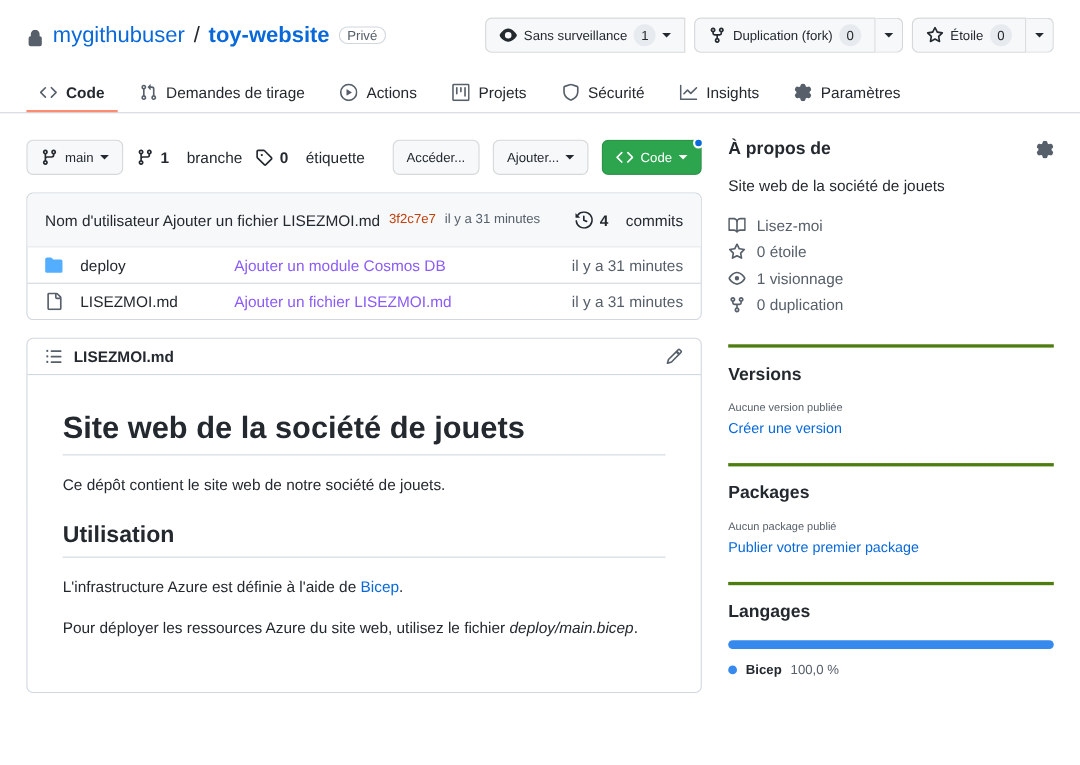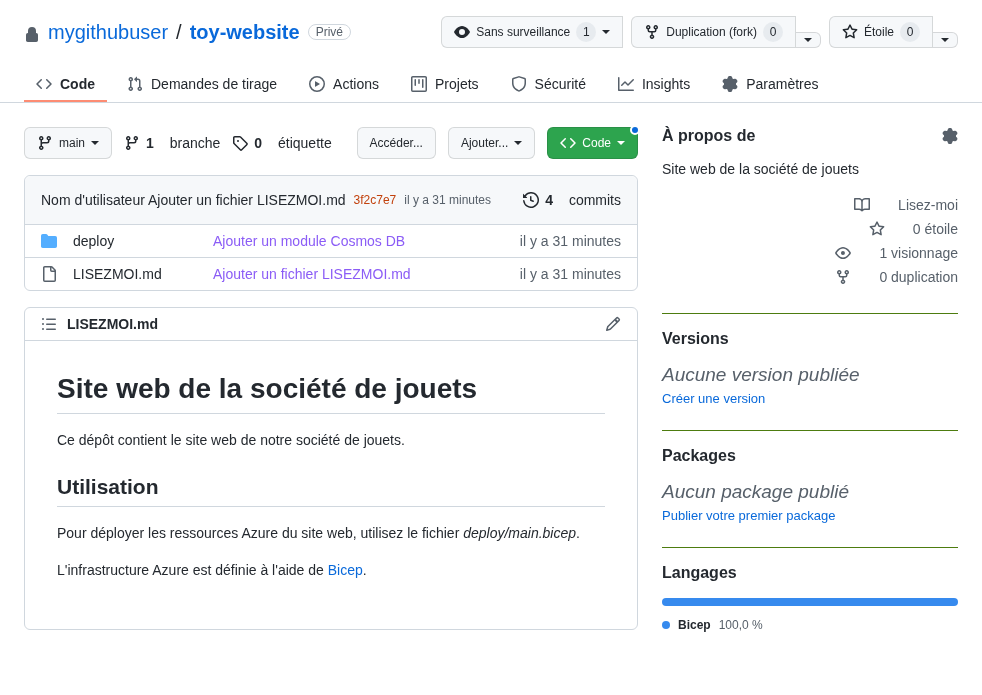--- a/index.html
+++ b/index.html
@@ -6,21 +6,21 @@
 body { font-family: -apple-system, BlinkMacSystemFont, "Segoe UI", Helvetica, Arial, sans-serif; font-size: 14px; color: #24292f; background: #fff; }
 a { color: #0969da; text-decoration: none; }
 .container { width: 982px; margin: 0 auto; }
 .header { display: flex; align-items: center; padding: 16px 24px 8px; gap: 8px; }
 .repo-title { display: flex; align-items: center; gap: 8px; font-size: 20px; flex: 1; }
 .lock-icon { color: #57606a; }
 .repo-title a { font-weight: 400; }
 .repo-title .repo-name { font-weight: 600; }
 .label-private { border: 1px solid #d0d7de; border-radius: 2em; padding: 0 7px; font-size: 12px; color: #57606a; font-weight: 500; }
 .btn { display: inline-flex; align-items: center; gap: 6px; background: #f6f8fa; border: 1px solid rgba(27,31,36,0.15); border-radius: 6px; padding: 5px 12px; font-size: 12px; font-weight: 500; color: #24292f; cursor: pointer; line-height: 20px; }
-.btn-group { display: inline-flex; align-items: flex-end; }
+.btn-group { display: inline-flex; }
 .btn-group .btn:first-child { border-top-right-radius: 0; border-bottom-right-radius: 0; }
 .btn-group .btn.dd { border-top-left-radius: 0; border-bottom-left-radius: 0; border-left: 0; padding: 5px 8px; }
 .counter { background: rgba(175,184,193,0.2); border-radius: 2em; padding: 0 6px; font-size: 12px; min-width: 20px; text-align: center; }
 .nav { display: flex; gap: 8px; padding: 0 24px; border-bottom: 1px solid #d0d7de; margin-top: 12px; }
 .nav-item { display: flex; align-items: center; gap: 8px; padding: 8px 12px; color: #24292f; border-bottom: 2px solid transparent; cursor: pointer; font-size: 14px; }
 .nav-item.active { border-bottom-color: #fd8c73; font-weight: 600; }
 .nav-item svg { color: #57606a; }
 .main { display: flex; padding: 24px; gap: 24px; }
 .left { flex: 1; min-width: 0; }
 .right { width: 296px; }
@@ -32,49 +32,49 @@
 .meta-link strong { font-weight: 600; }
 .box { border: 1px solid #d0d7de; border-radius: 6px; }
 .box-header { background: #f6f8fa; border-bottom: 1px solid #d0d7de; padding: 16px; display: flex; align-items: center; border-radius: 6px 6px 0 0; }
 .box-row { display: flex; align-items: center; padding: 8px 16px; border-bottom: 1px solid #d0d7de; }
 .box-row:last-child { border-bottom: none; }
 .file-icon { width: 16px; margin-right: 16px; color: #54aeff; }
 .file-icon.gray { color: #57606a; }
 .file-name { width: 140px; }
 .file-msg { flex: 1; color: #8b5cf6; }
 .file-time { color: #57606a; text-align: right; }
-.commit-info { flex: 1; display: flex; align-items: center; gap: 8px; }
+.commit-info { flex: 1; display: flex; align-items: flex-start; gap: 8px; }
 .commit-msg { color: #24292f; }
 .commit-sha { color: #c2410c; font-size: 12px; }
 .commit-time { color: #57606a; font-size: 12px; }
 .commits-link { display: flex; align-items: center; gap: 6px; color: #24292f; }
 .commits-link strong { font-weight: 600; }
 .readme { border: 1px solid #d0d7de; border-radius: 6px; margin-top: 16px; }
 .readme-header { display: flex; align-items: center; padding: 8px 16px; border-bottom: 1px solid #d0d7de; }
 .readme-header .title { flex: 1; font-weight: 600; font-size: 14px; display:flex; align-items:center; gap:10px;}
 .readme-body { padding: 16px 32px 32px; }
 .readme-body h1 { font-size: 2em; font-weight: 600; border-bottom: 1px solid #d0d7de; padding-bottom: 0.3em; margin-top: 16px; margin-bottom: 16px; }
 .readme-body h2 { font-size: 1.5em; font-weight: 600; border-bottom: 1px solid #d0d7de; padding-bottom: 0.3em; margin-top: 24px; margin-bottom: 16px; }
 .readme-body p { margin-bottom: 16px; line-height: 1.5; }
 .readme-body em { font-style: italic; }
 .sidebar-section { margin-bottom: 24px; }
 .sidebar-section h2 { font-size: 16px; font-weight: 600; margin-bottom: 16px; display:flex; justify-content:space-between; align-items:center;}
 .sidebar-desc { margin-bottom: 16px; }
 .sidebar-list { list-style: none; }
-.sidebar-list li { display: flex; align-items: center; gap: 28px; padding: 4px 0; color: #57606a; font-size: 14px; justify-content: flex-end; }
+.sidebar-list li { display: flex; align-items: center; gap: 10px; padding: 4px 0; color: #57606a; font-size: 14px; }
 .sidebar-list li svg { color: #57606a; }
-.sidebar-note { color: #57606a; font-size: 19px; margin-bottom: 4px; font-style: italic; }
+.sidebar-note { color: #57606a; font-size: 10px; margin-bottom: 4px; }
 .sidebar-link { font-size: 13px; }
 .lang-bar { height: 8px; background: #368aee; border-radius: 6px; margin-bottom: 12px; }
 .lang-item { display: flex; align-items: center; gap: 8px; font-size: 12px; }
 .lang-dot { width: 8px; height: 8px; border-radius: 50%; background: #368aee; }
 .lang-name { font-weight: 600; }
 .lang-pct { color: #57606a; }
 .spacer { flex: 1; }
-.border-top { border-top: 1px solid #4d7c0f; padding-top: 16px; }
+.border-top { border-top: 3px solid #4d7c0f; padding-top: 16px; }
 svg { fill: currentColor; vertical-align: text-bottom; }
 </style>
 </head>
 <body>
 
 <div class="container">
   <div class="header">
     <div class="repo-title">
       <span class="lock-icon">
         <svg width="16" height="16" viewBox="0 0 16 16">
@@ -248,22 +248,22 @@
             <span>LISEZMOI.md</span>
           </div>
           <span style="color:#57606a"><svg width="16" height="16" viewBox="0 0 16 16">
                 <path d="M11.013 1.427a1.75 1.75 0 0 1 2.474 0l1.086 1.086a1.75 1.75 0 0 1 0 2.474l-8.61 8.61c-.21.21-.47.364-.756.445l-3.251.93a.75.75 0 0 1-.927-.928l.929-3.25c.081-.286.235-.547.445-.758l8.61-8.61zm.176 4.823L9.75 4.81l-6.286 6.287a.253.253 0 0 0-.064.108l-.558 1.953 1.953-.558a.253.253 0 0 0 .108-.064zm1.238-3.763a.25.25 0 0 0-.354 0l-.823.823 1.439 1.44.823-.824a.25.25 0 0 0 0-.354z"></path>
               </svg></span>
         </div>
         <div class="readme-body">
           <h1>Site web de la société de jouets</h1>
           <p>Ce dépôt contient le site web de notre société de jouets.</p>
           <h2>Utilisation</h2>
+          <p><span>L'infrastructure Azure est définie à l'aide de </span><a>Bicep</a><span>.</span></p>
           <p><span>Pour déployer les ressources Azure du site web, utilisez le fichier </span><em>deploy/main.bicep</em><span>.</span></p>
-          <p><span>L'infrastructure Azure est définie à l'aide de </span><a>Bicep</a><span>.</span></p>
         </div>
       </div>
     </div>
 
     <div class="right">
       <div class="sidebar-section">
         <h2>
             <span>À propos de</span>
           <span style="color:#57606a;font-weight:400"><svg width="16" height="16" viewBox="0 0 16 16">
                 <path d="M8 0a8.2 8.2 0 0 1 .701.031C9.444.095 9.99.645 10.16 1.29l.288 1.107c.018.066.079.158.212.224.231.114.454.243.668.386.123.082.233.09.299.071l1.103-.303c.644-.176 1.392.021 1.82.63.27.385.506.792.704 1.218.315.675.111 1.422-.364 1.891l-.814.806c-.049.048-.098.147-.088.294.016.257.016.515 0 .772-.01.147.038.246.088.294l.814.806c.475.469.679 1.216.364 1.891a7.977 7.977 0 0 1-.704 1.217c-.428.61-1.176.807-1.82.63l-1.102-.302c-.067-.019-.177-.011-.3.071a5.909 5.909 0 0 1-.668.386c-.133.066-.194.158-.211.224l-.29 1.106c-.168.646-.715 1.196-1.458 1.26a8.006 8.006 0 0 1-1.402 0c-.743-.064-1.289-.614-1.458-1.26l-.289-1.106c-.018-.066-.079-.158-.212-.224a5.738 5.738 0 0 1-.668-.386c-.123-.082-.233-.09-.299-.071l-1.103.303c-.644.176-1.392-.021-1.82-.63a8.12 8.12 0 0 1-.704-1.218c-.315-.675-.111-1.422.363-1.891l.815-.806c.05-.048.098-.147.088-.294a6.214 6.214 0 0 1 0-.772c.01-.147-.038-.246-.088-.294l-.815-.806C.635 6.045.431 5.298.746 4.623a7.92 7.92 0 0 1 .704-1.217c.428-.61 1.176-.807 1.82-.63l1.102.302c.067.019.177.011.3-.071.214-.143.437-.272.668-.386.133-.066.194-.158.211-.224l.29-1.106C6.009.645 6.556.095 7.299.03 7.53.01 7.764 0 8 0zm2 8a2 2 0 1 1-4 0 2 2 0 0 1 4 0z"></path>

